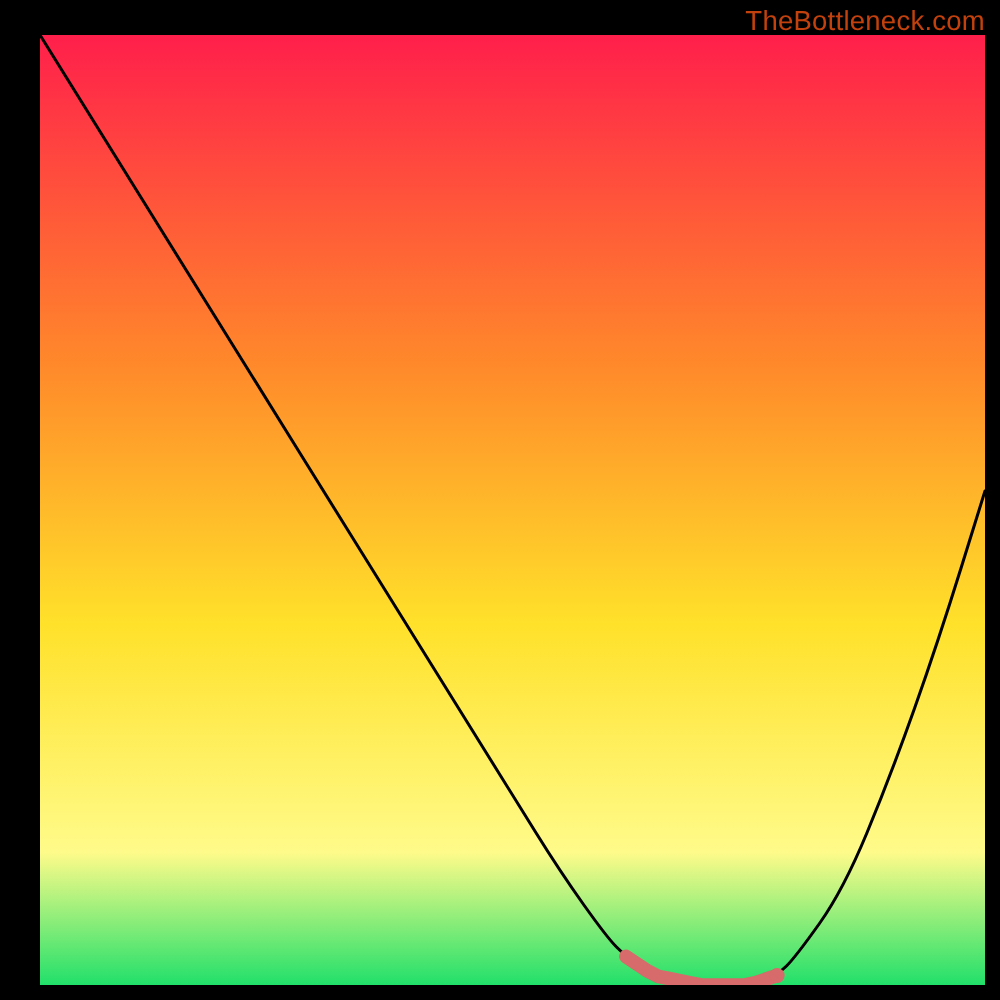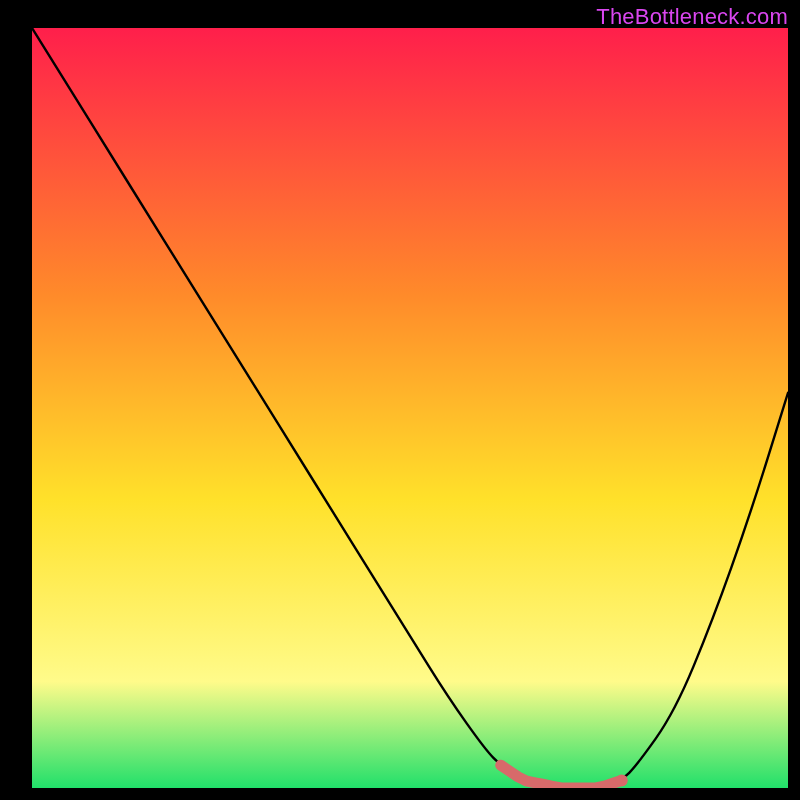--- a/index.html
+++ b/index.html
@@ -34,21 +34,21 @@
     width: 756px;
     height: 760px;
   }
   svg { display: block; }
 </style>
 </head>
 <body>
 
 <div class="frame">
 
-  <div class="watermark" style="color: #d946ef;">TheBottleneck.com</div>
+  <div class="watermark" style="color: #c2410c;">TheBottleneck.com</div>
 
   <div class="plot-wrap">
     <svg id="chart-svg" viewBox="0 0 756 760" width="756" height="760">
       <defs>
         <linearGradient id="bgGrad" x1="0" y1="0" x2="0" y2="1">
           <stop id="g0" offset="0%" stop-color="#ff1f4b"></stop>
           <stop id="g1" offset="35%" stop-color="#ff8a2a"></stop>
           <stop id="g2" offset="62%" stop-color="#ffe12a"></stop>
           <stop id="g3" offset="86%" stop-color="#fffb8a"></stop>
           <stop id="g4" offset="100%" stop-color="#21e06a"></stop>

